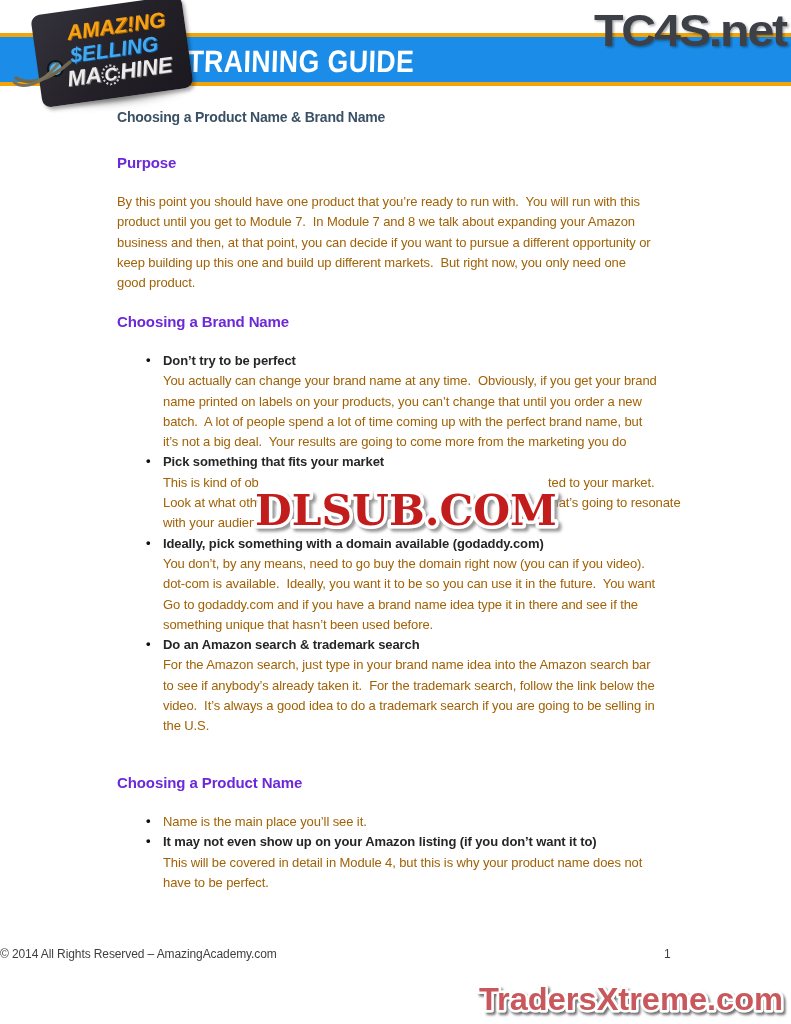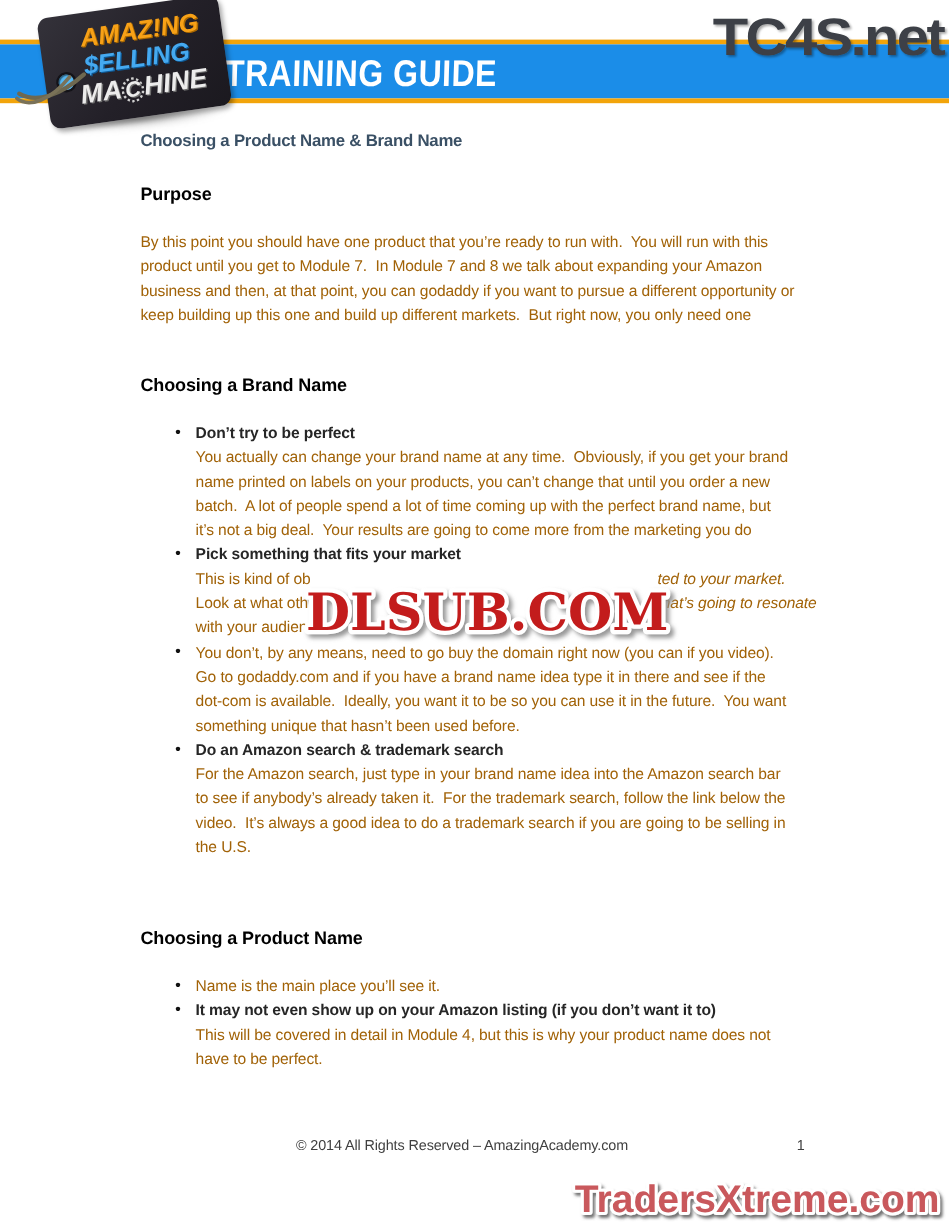--- a/index.html
+++ b/index.html
@@ -39,40 +39,40 @@
     background:#56B8F3;border:2px solid #141318;box-shadow:inset 1px 1px 1px rgba(0,0,0,.5);
   }
   #tag-string{position:absolute;left:6px;top:48px;z-index:5;}
   
   #doc-title{
     position:absolute;left:117px;top:109px;z-index:1;
     font-size:14px;font-weight:bold;color:#3A5065;letter-spacing:-0.2px;white-space:pre;
   }
   .h2{
     position:absolute;left:117px;z-index:1;
-    font-size:15px;font-weight:bold;color:#000000;white-space:pre;letter-spacing:-0.1px;
+    font-size:15px;font-weight:bold;color:#6d28d9;white-space:pre;letter-spacing:-0.1px;
   }
   #h-0{top:154px;} #h-1{top:313px;} #h-2{top:774px;}
   .block{position:absolute;z-index:1;}
   #b-0{left:117px;top:192px;}
   #b-1{left:163px;top:351px;}
   #b-2{left:163px;top:812px;}
   .text-line{
     white-space:pre;font-size:13px;line-height:20.3px;color:#a16207;
     letter-spacing:-0.1px;position:relative;
   }
   .b-head{
     white-space:pre;font-size:13px;line-height:20.3px;font-weight:bold;color:#262626;
     letter-spacing:-0.1px;position:relative;
   }
   .b-dot{position:absolute;left:-17px;top:-1px;color:#111111;}
-  .frag-right{position:absolute;left:385px;top:0;font-style:italic;}
+  .frag-right{position:absolute;left:385px;top:0;}
   
   #footer-copyright{
-    position:absolute;top:947px;left:0;width:770px;text-align:center;z-index:1;
+    position:absolute;top:947px;left:0;width:770px;text-align:left;z-index:1;
     font-size:12px;color:#3f3f3f;white-space:pre;letter-spacing:-0.1px;
   }
   #page-number{position:absolute;top:947px;left:664px;z-index:1;font-size:12px;color:#3f3f3f;}
   
   .wm{position:absolute;z-index:6;}
   #wm-top-right{left:592px;top:2px;}
   #wm-center{left:238px;top:482px;}
   #wm-bottom-right{left:470px;top:977px;}
 </style>
 </head>
@@ -121,39 +121,40 @@
   </defs>
   <text x="161" y="33" text-anchor="middle" font-family="Liberation Sans, sans-serif" font-weight="bold" font-size="32" fill="#C9585C" stroke="#ffffff" stroke-width="5" paint-order="stroke" stroke-linejoin="round" textLength="304" lengthAdjust="spacingAndGlyphs" filter="url(#ds-bot)">TradersXtreme.com</text>
 </svg>
 
 <div id="doc-title">Choosing a Product Name &amp; Brand Name</div>
 
 <div id="h-0" class="h2">Purpose</div>
 <div id="b-0" class="block">
     <div class="text-line">By this point you should have one product that you’re ready to run with.  You will run with this</div>
     <div class="text-line">product until you get to Module 7.  In Module 7 and 8 we talk about expanding your Amazon</div>
-    <div class="text-line">business and then, at that point, you can godaddy if you want to pursue a different opportunity or</div>
+    <div class="text-line">business and then, at that point, you can decide if you want to pursue a different opportunity or</div>
     <div class="text-line">keep building up this one and build up different markets.  But right now, you only need one</div>
+    <div class="text-line">good product.</div>
   </div>
 
 <div id="h-1" class="h2">Choosing a Brand Name</div>
 <div id="b-1" class="block">
     <div class="b-head"><span class="b-dot">•</span><span>Don’t try to be perfect</span></div>
     <div class="text-line">You actually can change your brand name at any time.  Obviously, if you get your brand</div>
     <div class="text-line">name printed on labels on your products, you can’t change that until you order a new</div>
     <div class="text-line">batch.  A lot of people spend a lot of time coming up with the perfect brand name, but</div>
     <div class="text-line">it’s not a big deal.  Your results are going to come more from the marketing you do</div>
     <div class="b-head"><span class="b-dot">•</span><span>Pick something that fits your market</span></div>
     <div class="text-line"><span class="frag-left">This is kind of ob</span><span class="frag-right">ted to your market.</span></div>
     <div class="text-line"><span class="frag-left">Look at what oth</span><span class="frag-right">that’s going to resonate</span></div>
     <div class="text-line">with your audience.</div>
-    <div class="b-head"><span class="b-dot">•</span></div>
+    <div class="b-head"><span class="b-dot">•</span><span>Ideally, pick something with a domain available (godaddy.com)</span></div>
     <div class="text-line">You don’t, by any means, need to go buy the domain right now (you can if you video).</div>
+    <div class="text-line">dot-com is available.  Ideally, you want it to be so you can use it in the future.  You want</div>
     <div class="text-line">Go to godaddy.com and if you have a brand name idea type it in there and see if the</div>
-    <div class="text-line">dot-com is available.  Ideally, you want it to be so you can use it in the future.  You want</div>
     <div class="text-line">something unique that hasn’t been used before.</div>
     <div class="b-head"><span class="b-dot">•</span><span>Do an Amazon search &amp; trademark search</span></div>
     <div class="text-line">For the Amazon search, just type in your brand name idea into the Amazon search bar</div>
     <div class="text-line">to see if anybody’s already taken it.  For the trademark search, follow the link below the</div>
     <div class="text-line">video.  It’s always a good idea to do a trademark search if you are going to be selling in</div>
     <div class="text-line">the U.S.</div>
   </div>
 
 <div id="h-2" class="h2">Choosing a Product Name</div>
 <div id="b-2" class="block">

